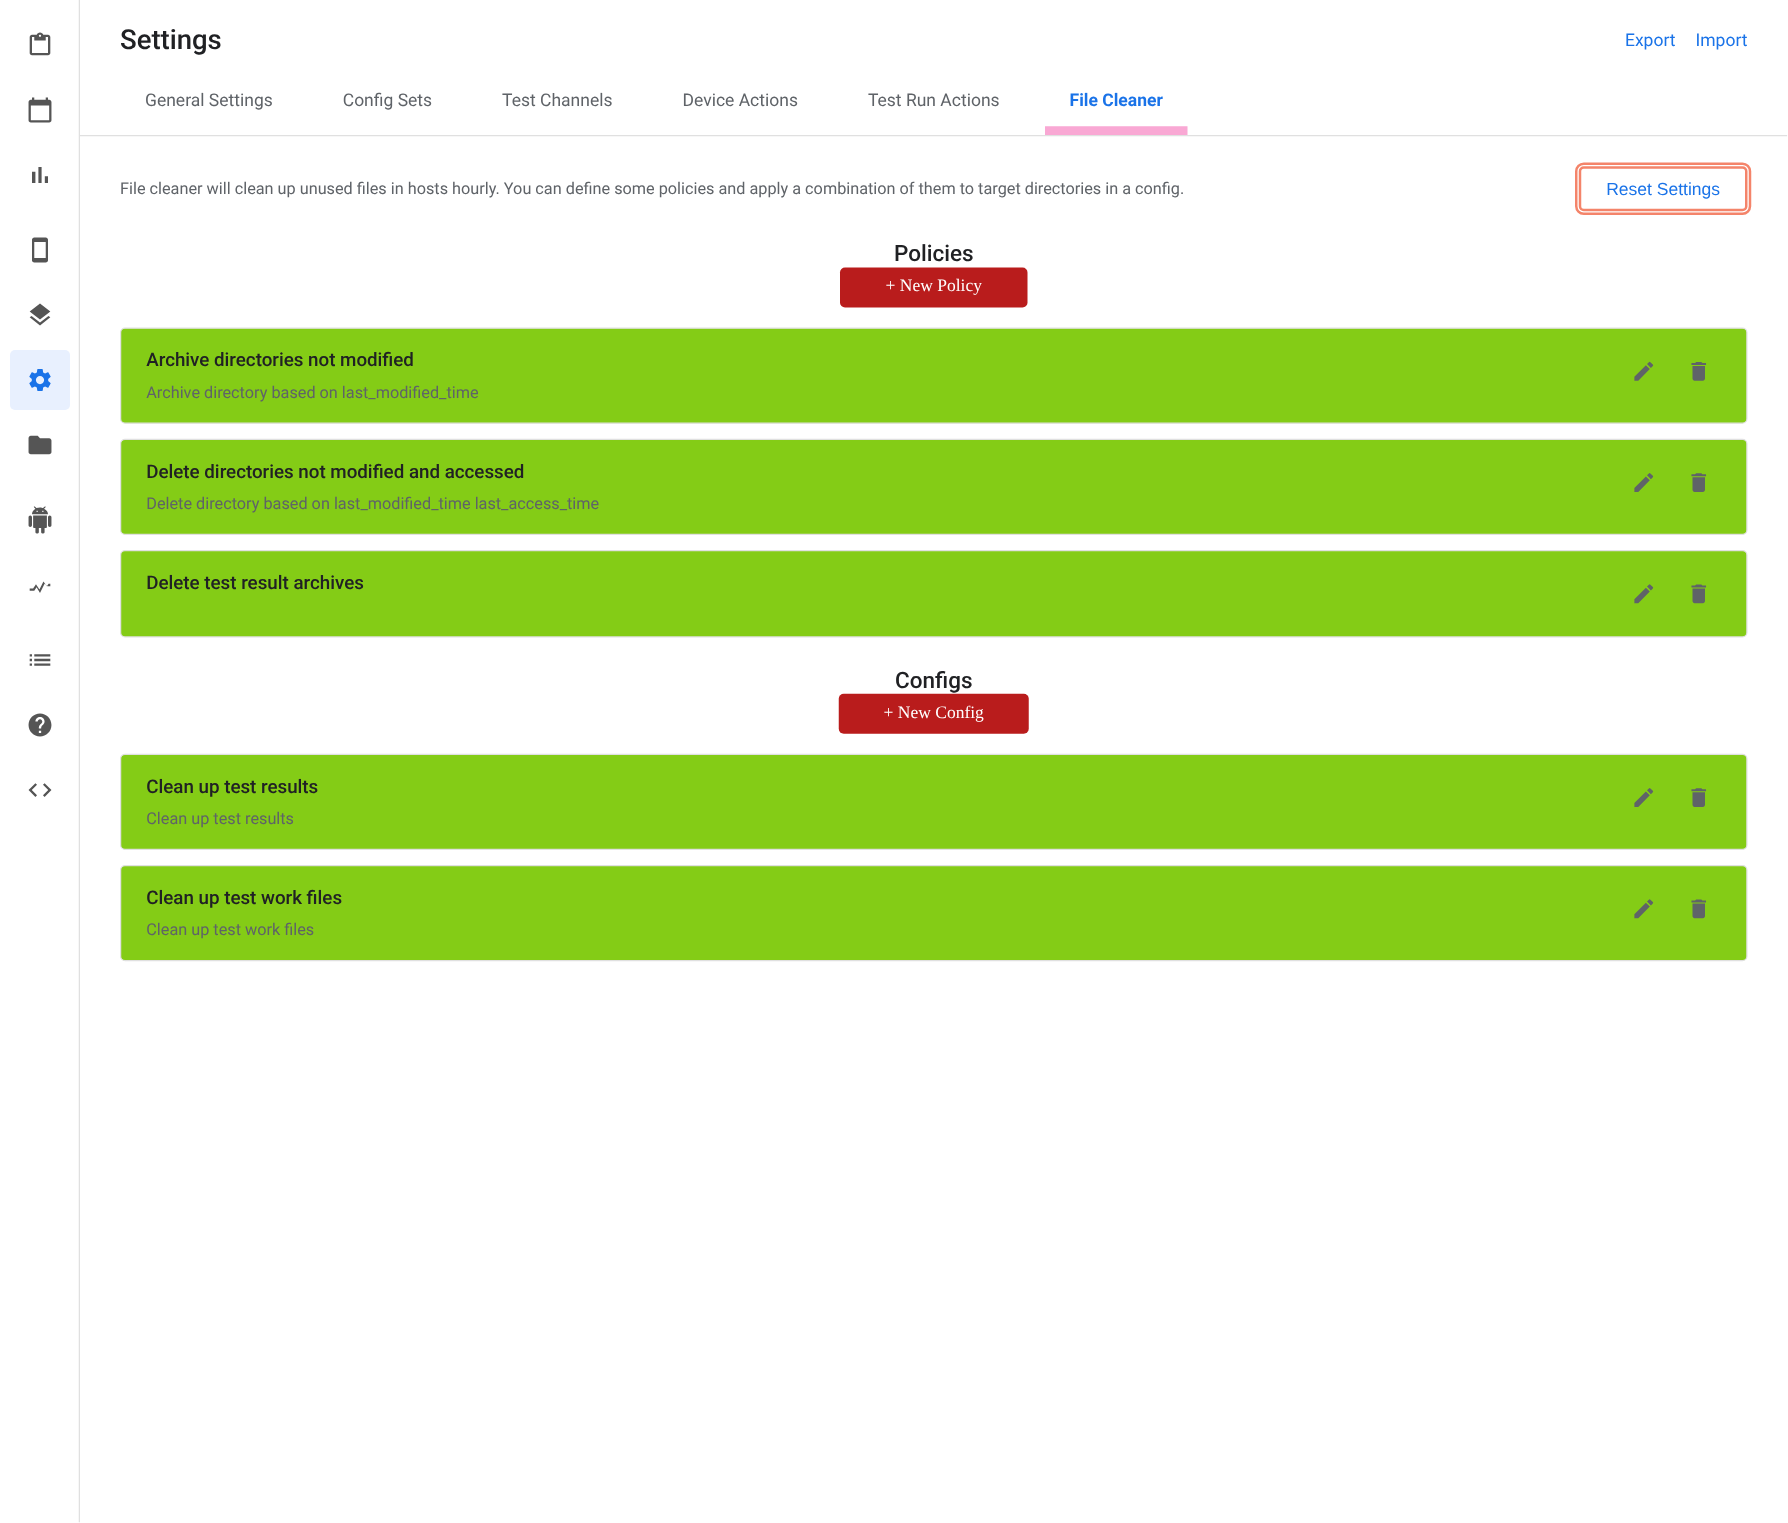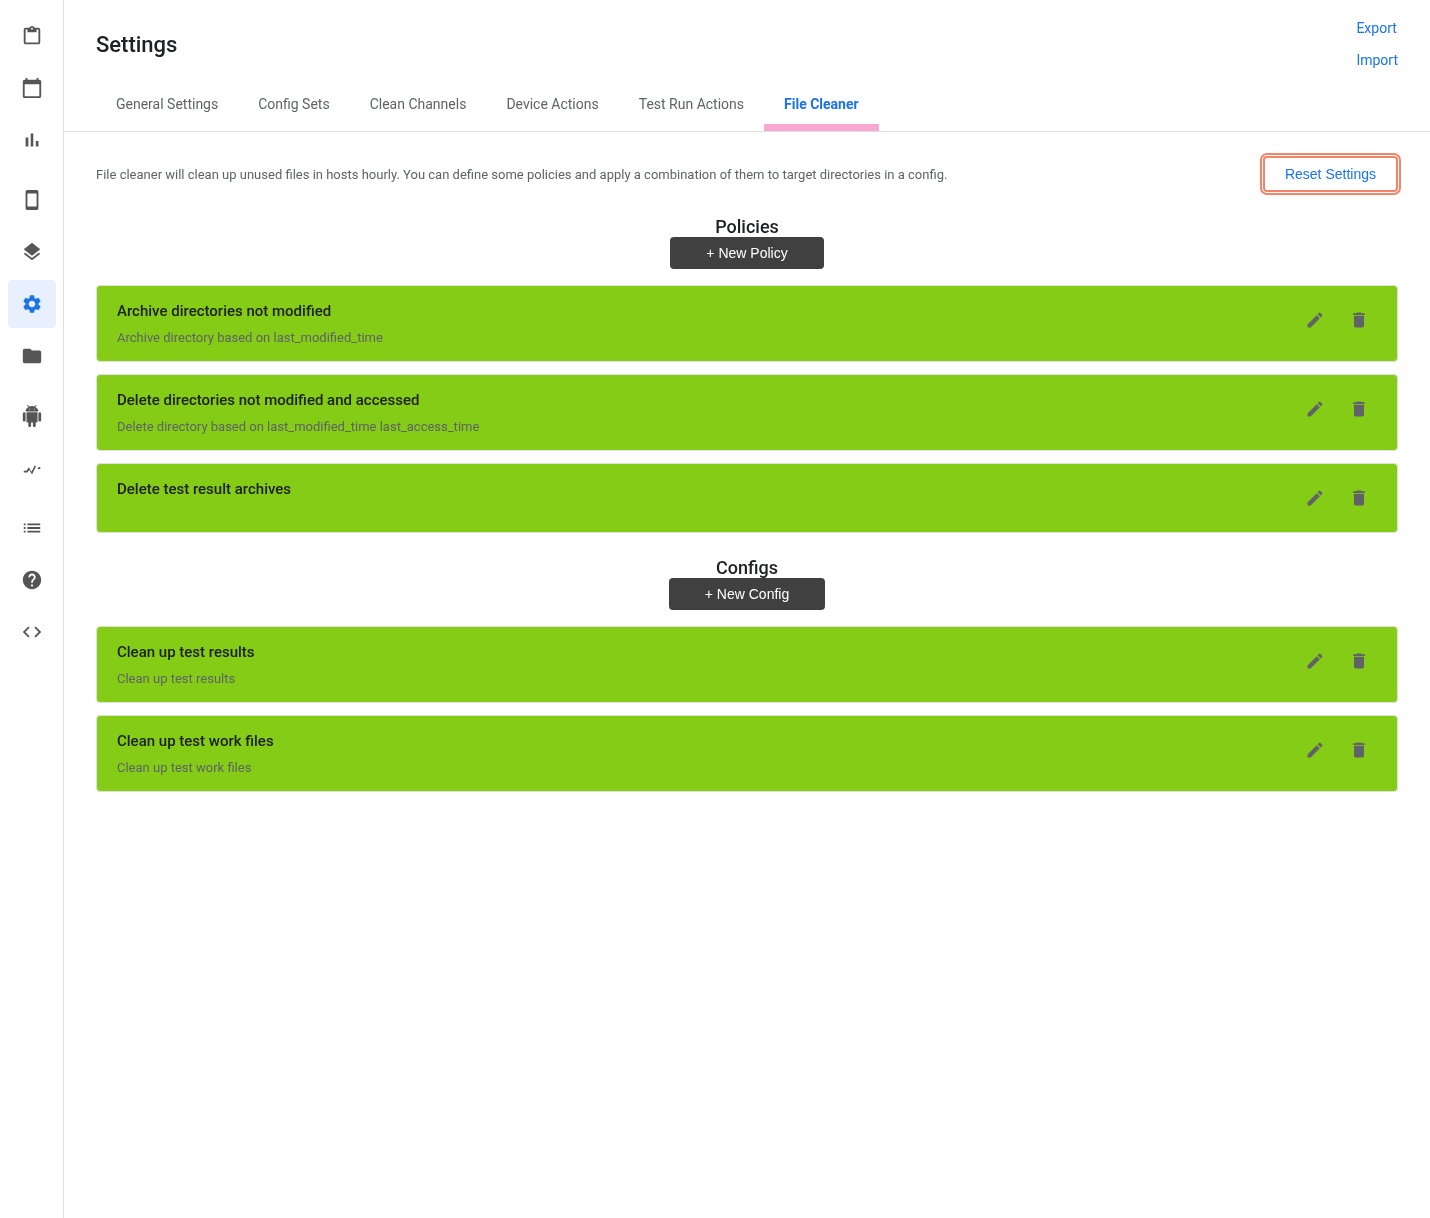--- a/index.html
+++ b/index.html
@@ -52,33 +52,32 @@
       margin-bottom: 16px;
     }
     .page-title {
       font-size: 22px;
       font-weight: 500;
       color: #202124;
     }
     .header-actions {
       display: flex;
       gap: 16px;
-      flex-direction: column;
     }
     .header-link {
       color: #1a73e8;
       font-size: 14px;
       cursor: pointer;
       text-decoration: none;
     }
 
     
     .tabs {
       display: flex;
-      gap: 0;
+      gap: 16px;
     }
     .tab {
       padding: 12px 20px;
       font-size: 14px;
       color: #5f6368;
       cursor: pointer;
       border-bottom: 2px solid transparent;
       white-space: nowrap;
       transition: color 0.2s;
     }
@@ -135,25 +134,26 @@
     }
     .section-title {
       font-size: 18px;
       font-weight: 500;
       color: #202124;
     }
     .new-btn {
       padding: 8px 36px;
       font-size: 14px;
       color: #fff;
-      background: #404040;
+      background: #b91c1c;
       border: none;
       border-radius: 4px;
       cursor: pointer;
       font-weight: 500;
+      font-family: Liberation Serif, serif;
     }
 
     
     .card {
       border: 1px solid #e0e0e0;
       border-radius: 4px;
       padding: 16px 20px;
       margin-bottom: 12px;
       background: #84cc16;
       display: flex;
@@ -278,21 +278,21 @@
       <h1 class="page-title">Settings</h1>
       <div class="header-actions">
         <a class="header-link">Export</a>
         <a class="header-link">Import</a>
       </div>
     </div>
 
     <div class="tabs">
       <div class="tab">General Settings</div>
       <div class="tab">Config Sets</div>
-      <div class="tab">Clean Channels</div>
+      <div class="tab">Test Channels</div>
       <div class="tab">Device Actions</div>
       <div class="tab">Test Run Actions</div>
       <div class="tab active">File Cleaner</div>
     </div>
   </div>
 
   <div class="content">
 
     <div class="info-bar">
       <p class="info-text">File cleaner will clean up unused files in hosts hourly. You can define some policies and apply a combination of them to target directories in a config.</p>

